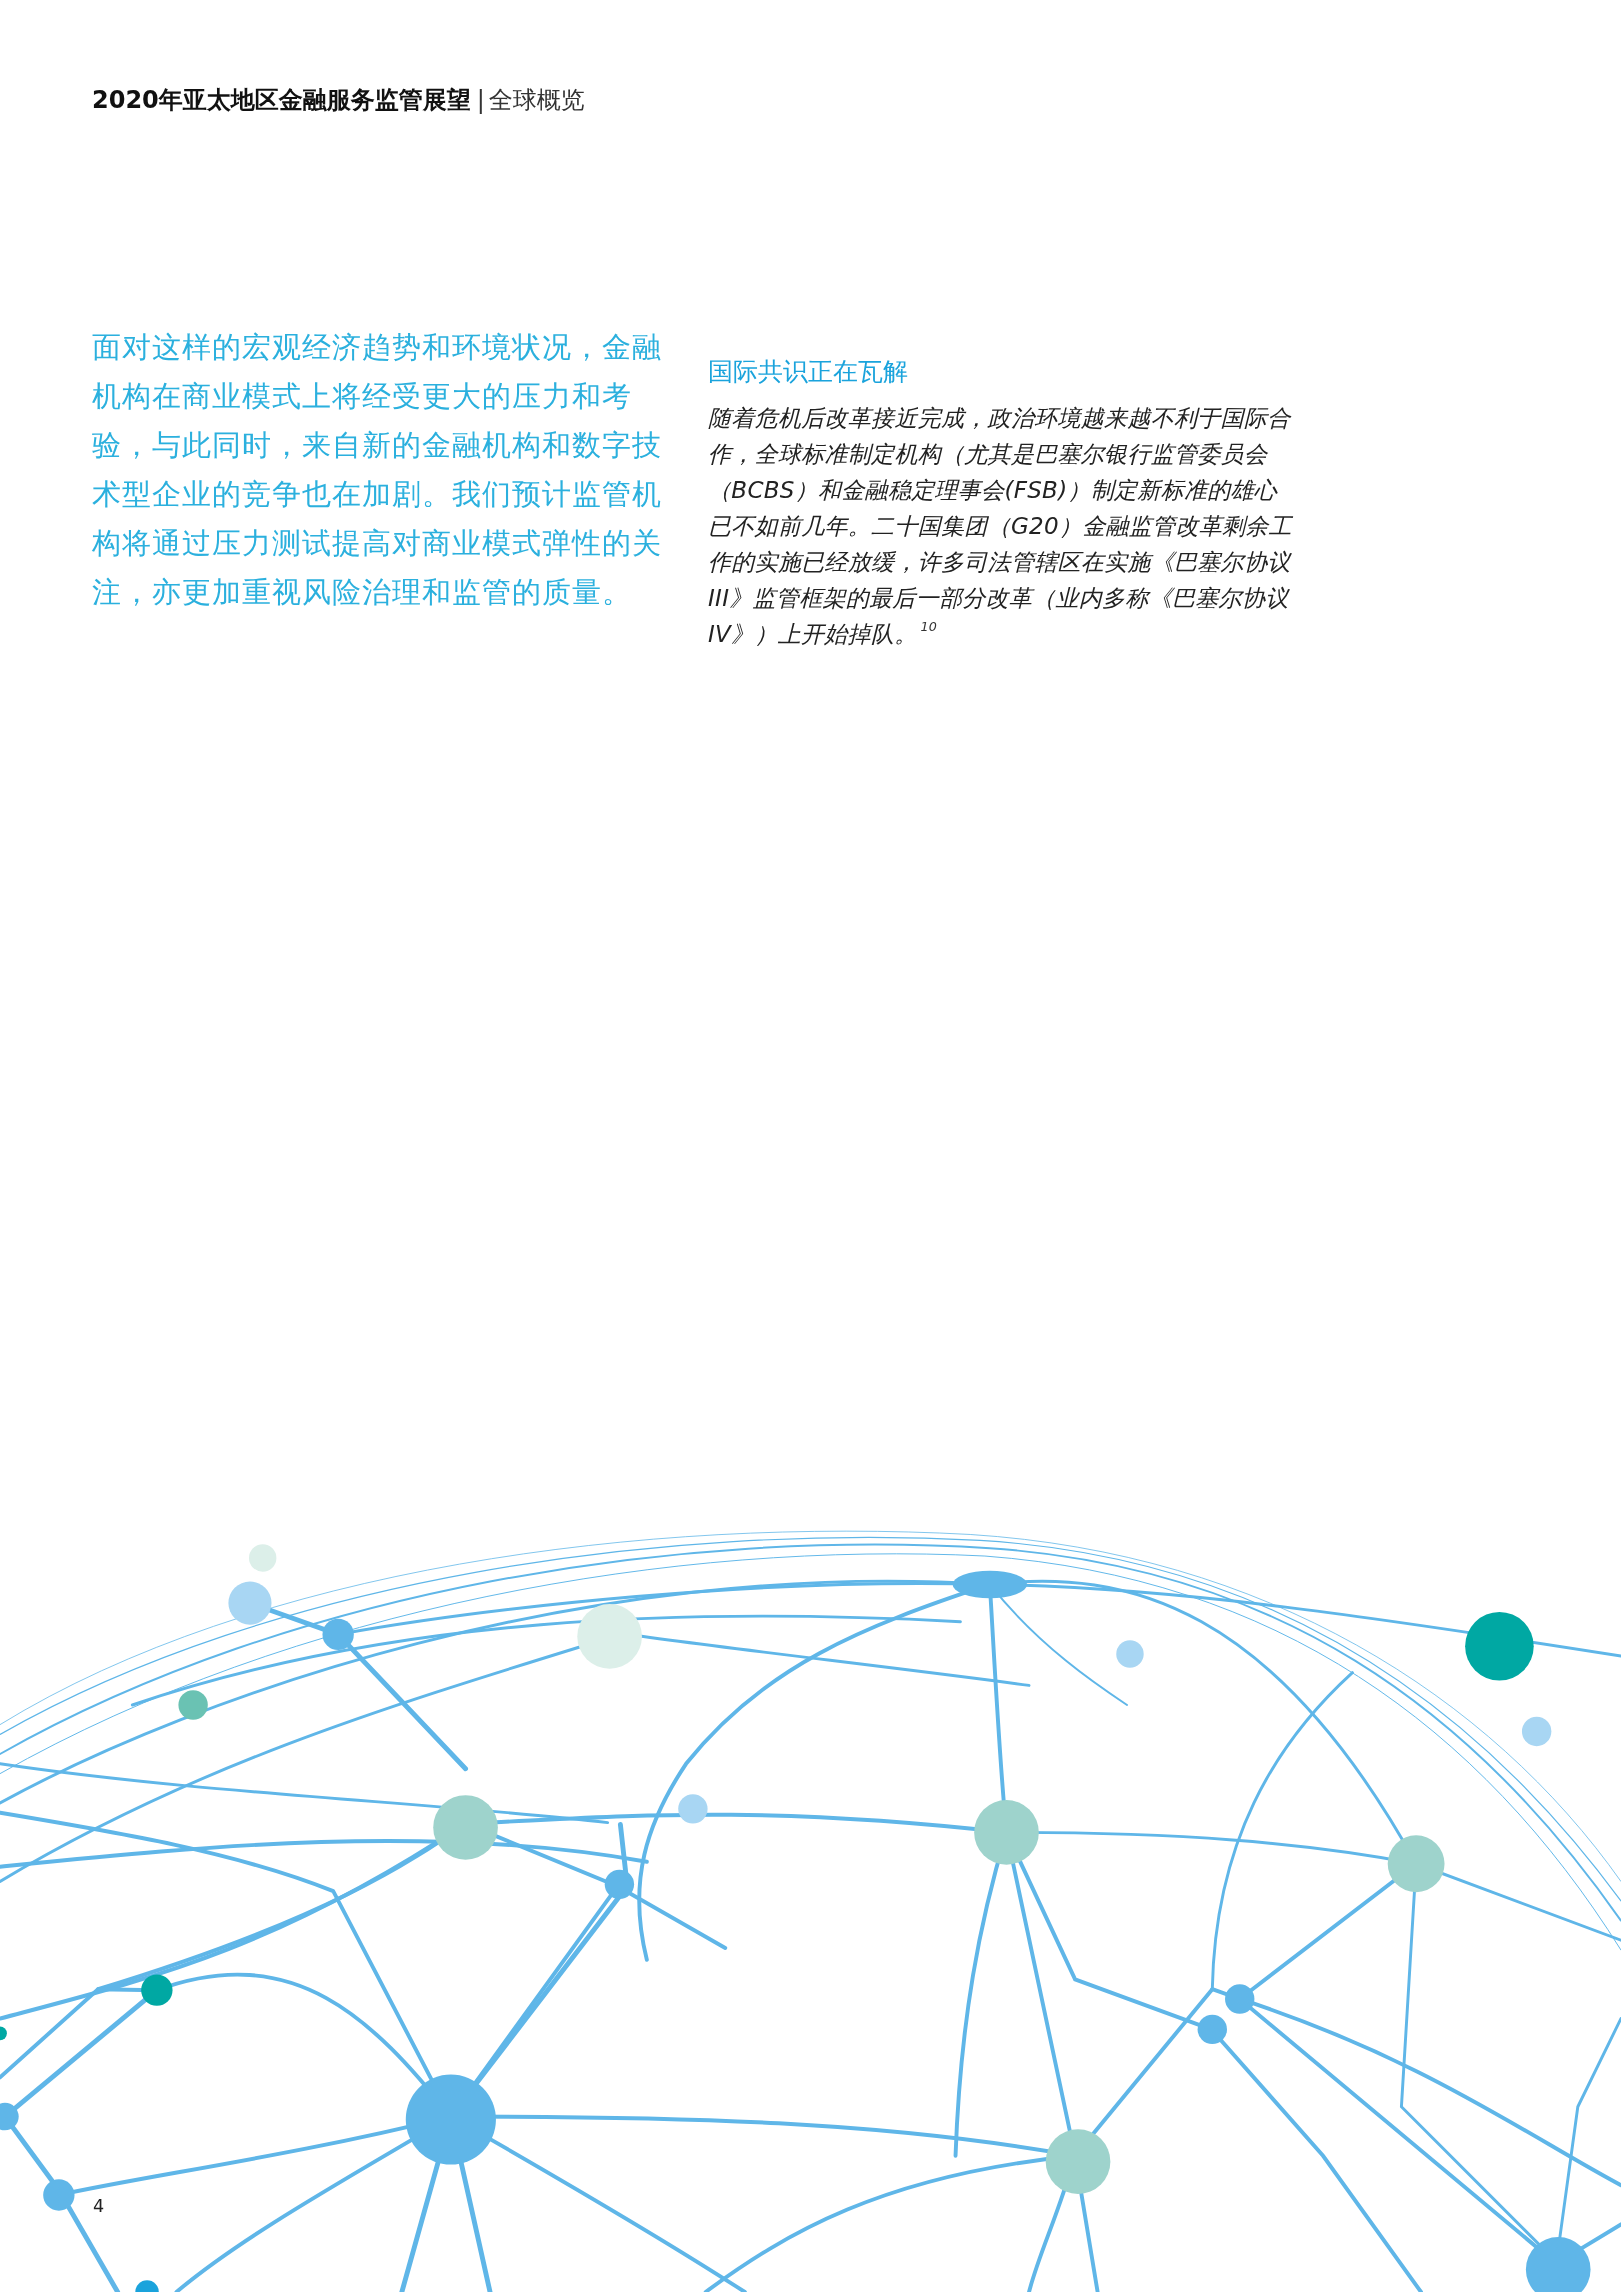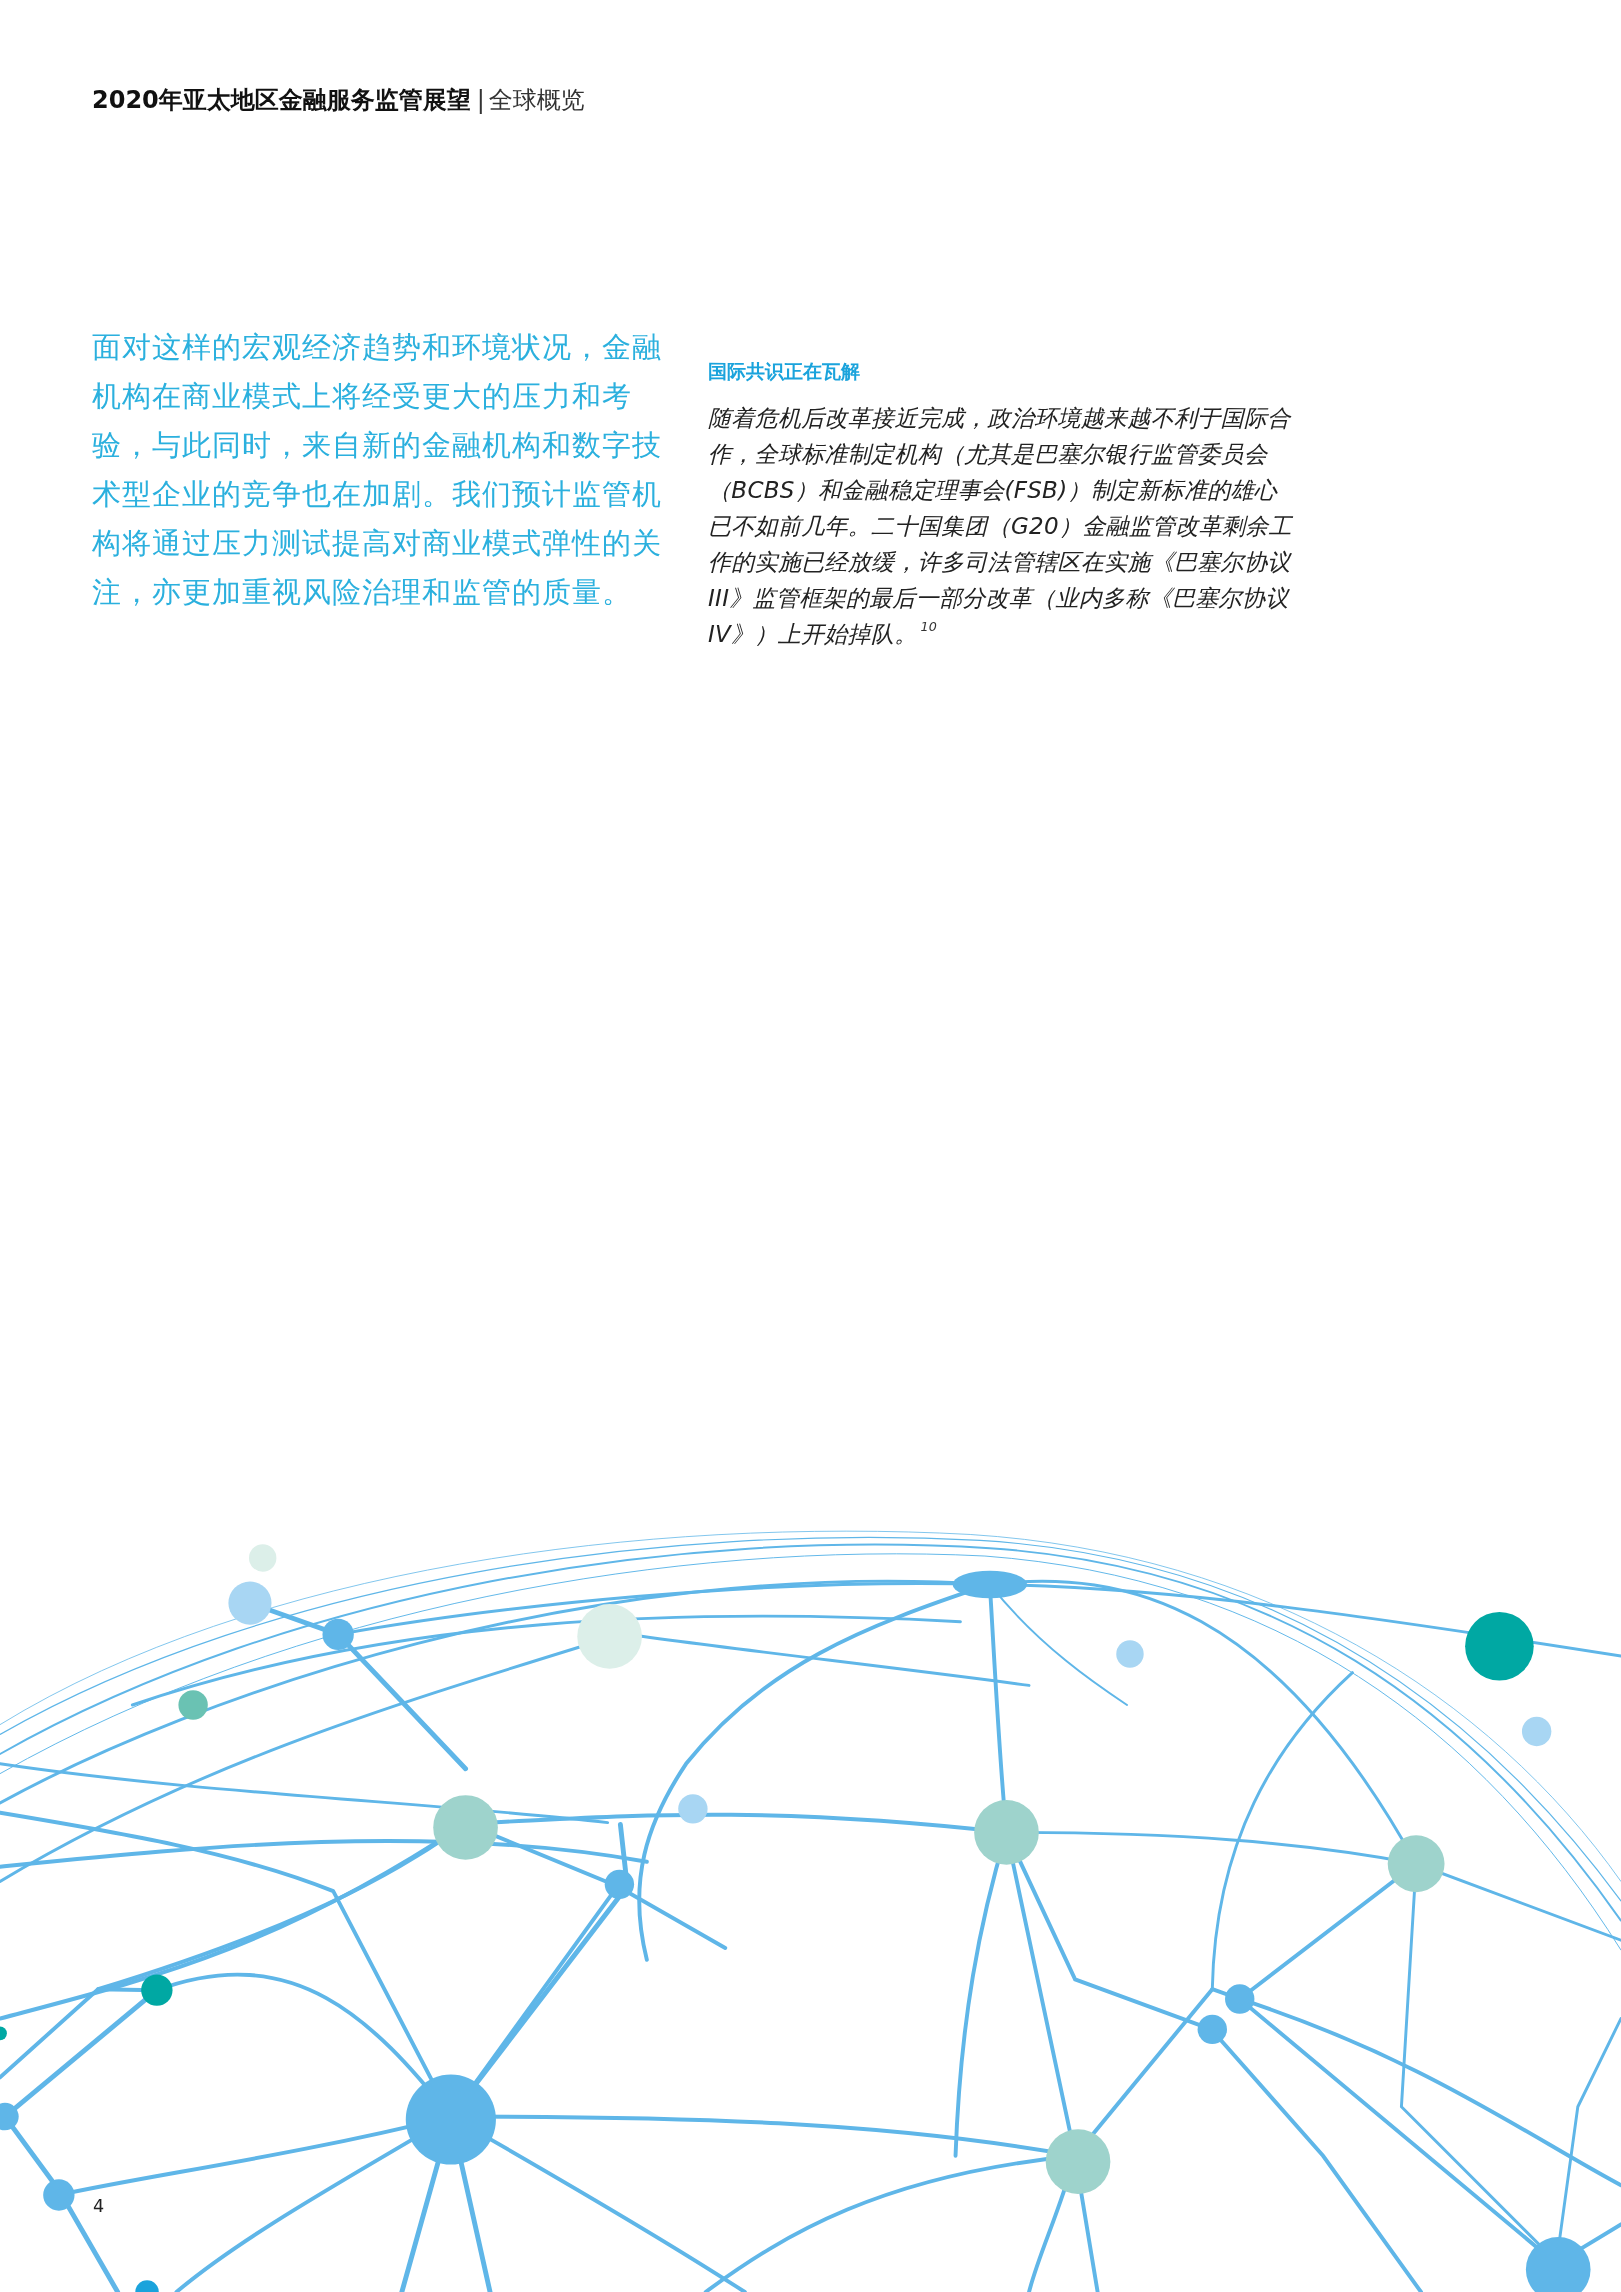--- a/index.html
+++ b/index.html
@@ -66,23 +66,23 @@
     }
     .para sup {
       font-size: 12.7px;
       vertical-align: 10.8px;
       line-height: 0;
       color: #333333;
       margin-left: 2.9px;
     }
     .subheading {
       margin: 9.8px 0 2px 0;
-      font-size: 19px;
+      font-size: 25px;
       line-height: 33px;
-      font-weight: bold;
+      font-weight: normal;
       color: #1aa3dc;
     }
     .para.tight { margin-top: 12px; font-style: italic; }
     .globe {
       position: absolute;
       left: 0;
       top: 1509px;
       width: 1621px;
       height: 783px;
     }

